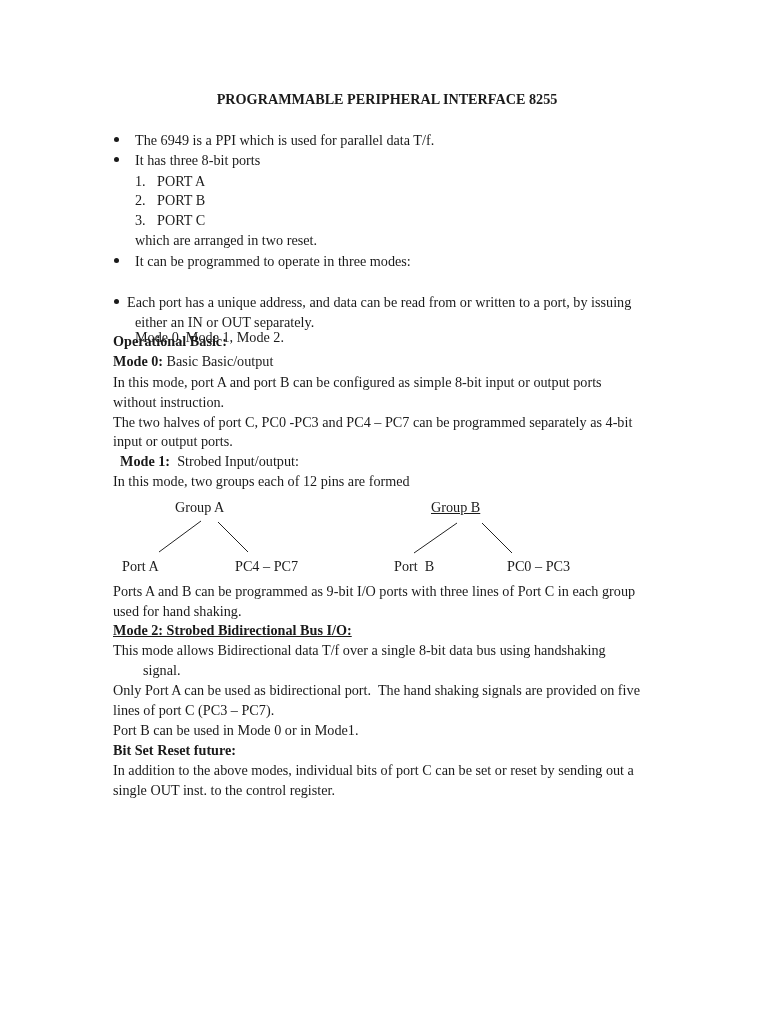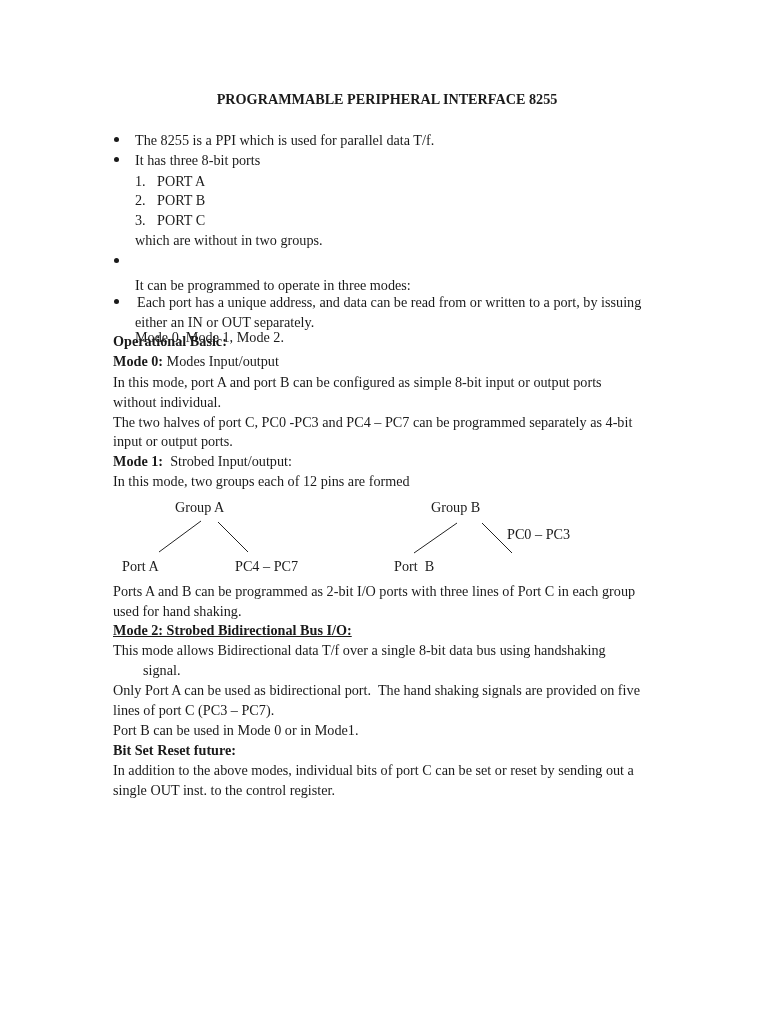--- a/index.html
+++ b/index.html
@@ -25,72 +25,72 @@
     svg.diagram { position: absolute; left: 0; top: 0; }
   </style>
 </head>
 <body>
 
 <div>
 
   <div class="title">PROGRAMMABLE PERIPHERAL INTERFACE 8255</div>
 
   <span class="bullet-dot" style="left:114px; top:137px;"></span>
-  <div class="line" style="left:135px; top:130px;">The 8255 is a PPI which is used for parallel data T/f.</div>
+  <div class="line" style="left:135px; top:130px;">The 6949 is a PPI which is used for parallel data T/f.</div>
 
   <span class="bullet-dot" style="left:114px; top:157px;"></span>
   <div class="line" style="left:135px; top:150px;text-align:right;">It has three 8-bit ports</div>
 
   <div class="line" style="left:135px; top:171px;">1.</div>
   <div class="line" style="left:157px; top:171px;">PORT A</div>
   <div class="line" style="left:135px; top:190px;">2.</div>
   <div class="line" style="left:157px; top:190px;">PORT B</div>
   <div class="line" style="left:135px; top:210px;">3.</div>
   <div class="line" style="left:157px; top:210px;">PORT C</div>
-  <div class="line" style="left:135px; top:230px;">which are without in two groups.</div>
+  <div class="line" style="left:135px; top:230px;">which are arranged in two reset.</div>
 
   <span class="bullet-dot" style="left:114px; top:258px;"></span>
-  <div class="line" style="left:135px; top:251px;margin-top:24px;">It can be programmed to operate in three modes:</div>
+  <div class="line" style="left:135px; top:251px;">It can be programmed to operate in three modes:</div>
   <div class="line" style="left:135px; top:287px;margin-top:40px;">Mode 0, Mode 1,  Mode 2.</div>
 
   <span class="bullet-dot" style="left:114px; top:299px;"></span>
-  <div class="line" style="left:137px; top:292px;">Each port has a unique address, and data can be read from or written to a port, by issuing</div>
+  <div class="line" style="left:127px; top:292px;">Each port has a unique address, and data can be read from or written to a port, by issuing</div>
   <div class="line" style="left:135px; top:312px;">either an IN or OUT separately.</div>
 
   <div class="line bold" style="left:113px; top:331px;">Operational Basic:</div>
 
   <div class="line" style="left:113px; top:351px;">
-    <b>Mode 0:</b><span> Modes Input/output</span>
+    <b>Mode 0:</b><span> Basic Basic/output</span>
   </div>
   <div class="line" style="left:113px; top:372px;">In this mode, port A and port B can be configured as simple 8-bit input or output ports</div>
-  <div class="line" style="left:113px; top:392px;">without individual.</div>
+  <div class="line" style="left:113px; top:392px;">without instruction.</div>
   <div class="line" style="left:113px; top:412px;">The two halves of port C, PC0 -PC3 and PC4 – PC7 can be programmed separately as 4-bit</div>
   <div class="line" style="left:113px; top:431px;">input or output ports.</div>
 
-  <div class="line" style="left:113px; top:451px;">
+  <div class="line" style="left:120px; top:451px;">
     <b>Mode 1:</b><span style="white-space:pre;">  Strobed Input/output:</span>
   </div>
   <div class="line" style="left:113px; top:471px;">In this mode, two groups each of 12 pins are formed</div>
 
   <div class="line" style="left:175px; top:497px;">Group A</div>
   <div class="line" style="left:122px; top:556px;">Port A</div>
   <div class="line" style="left:235px; top:556px;">PC4 – PC7</div>
 
-  <div class="line" style="left:431px; top:497px;">Group B</div>
+  <div class="line" style="left:431px; top:497px;text-decoration:underline;">Group B</div>
   <div class="line" style="left:394px; top:556px; white-space:pre;">Port  B</div>
-  <div class="line" style="left:507px; top:524px;">PC0 – PC3</div>
+  <div class="line" style="left:507px; top:556px;">PC0 – PC3</div>
 
   <svg class="diagram" width="768" height="1024">
     <line x1="201" y1="521" x2="159" y2="552" stroke="#222" stroke-width="1"></line>
     <line x1="218" y1="522" x2="248" y2="552" stroke="#222" stroke-width="1"></line>
     <line x1="457" y1="523" x2="414" y2="553" stroke="#222" stroke-width="1"></line>
     <line x1="482" y1="523" x2="512" y2="553" stroke="#222" stroke-width="1"></line>
   </svg>
 
-  <div class="line" style="left:113px; top:581px;">Ports A and B can be programmed as 2-bit I/O ports with three lines of Port C in each group</div>
+  <div class="line" style="left:113px; top:581px;">Ports A and B can be programmed as 9-bit I/O ports with three lines of Port C in each group</div>
   <div class="line" style="left:113px; top:601px;">used for hand shaking.</div>
 
   <div class="line bold" style="left:113px; top:620px;text-decoration:underline;">Mode 2: Strobed Bidirectional Bus I/O:</div>
   <div class="line" style="left:113px; top:640px;">This mode allows Bidirectional data T/f over a single 8-bit data bus using handshaking</div>
   <div class="line" style="left:113px; top:660px;margin-left:30px;">signal.</div>
   <div class="line" style="left:113px; top:680px; white-space:pre;">Only Port A can be used as bidirectional port.  The hand shaking signals are provided on five</div>
   <div class="line" style="left:113px; top:700px;">lines of port C (PC3 – PC7).</div>
   <div class="line" style="left:113px; top:720px;">Port B can be used in Mode 0 or in Mode1.</div>
 
   <div class="line bold" style="left:113px; top:740px;">Bit Set Reset future:</div>

